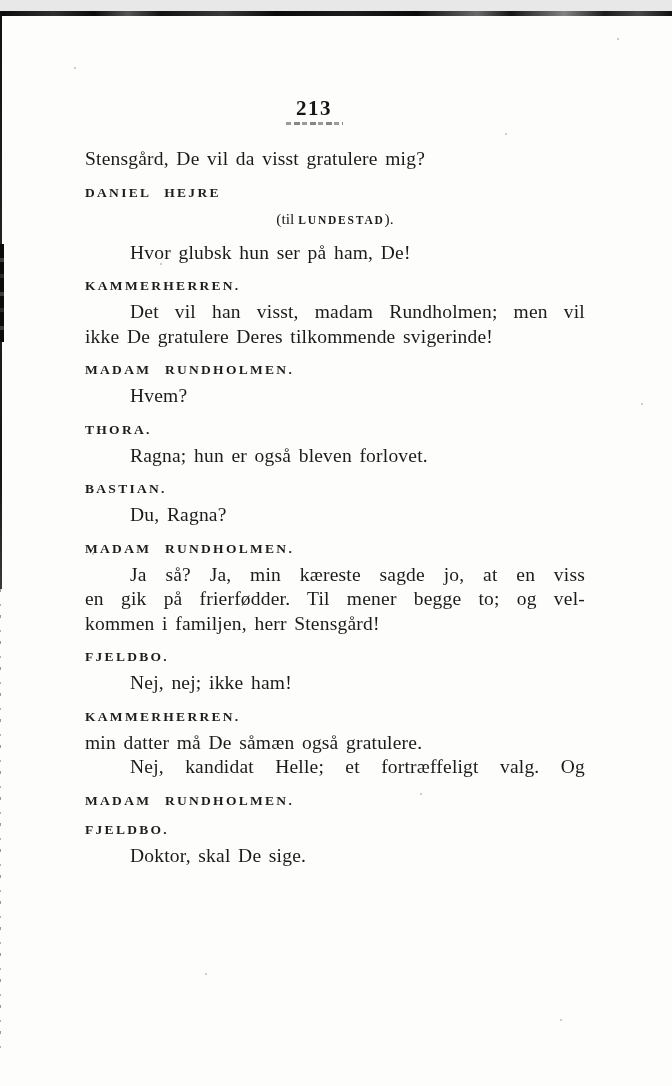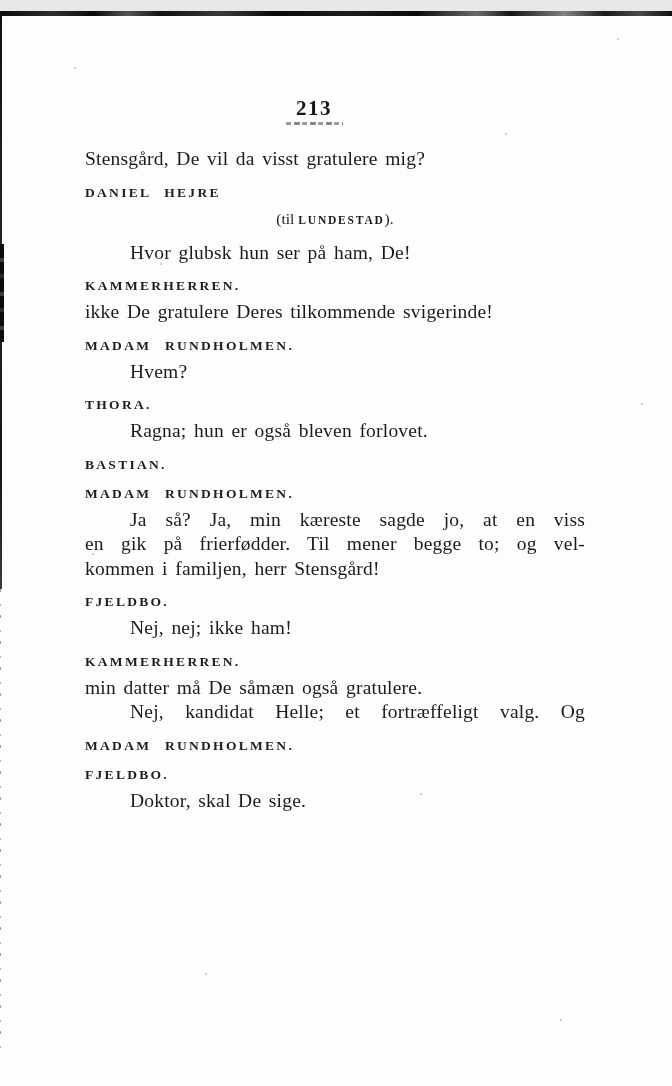--- a/index.html
+++ b/index.html
@@ -131,34 +131,38 @@
     </div>
 
     <div class="speaker">DANIEL HEJRE</div>
     <div class="direction"><span>(til </span><span class="sc">lundestad</span><span>).</span></div>
     <div class="speech">
       <div class="ln ind">Hvor glubsk hun ser på ham, De!</div>
     </div>
 
     <div class="speaker">KAMMERHERREN.</div>
     <div class="speech">
+      <div class="ln j ind">Det vil han visst, madam Rundholmen; men vil</div>
       <div class="ln">ikke De gratulere Deres tilkommende svigerinde!</div>
     </div>
 
     <div class="speaker">MADAM RUNDHOLMEN.</div>
     <div class="speech">
       <div class="ln ind">Hvem?</div>
     </div>
 
     <div class="speaker">THORA.</div>
     <div class="speech">
       <div class="ln ind">Ragna; hun er også bleven forlovet.</div>
     </div>
 
     <div class="speaker">BASTIAN.</div>
+    <div class="speech">
+      <div class="ln ind">Du, Ragna?</div>
+    </div>
 
     <div class="speaker">MADAM RUNDHOLMEN.</div>
     <div class="speech">
       <div class="ln j ind">Ja så?  Ja, min kæreste sagde jo, at en viss</div>
       <div class="ln j">en gik på frierfødder.  Til mener begge to; og vel-</div>
       <div class="ln">kommen i familjen, herr Stensgård!</div>
     </div>
 
     <div class="speaker">FJELDBO.</div>
     <div class="speech">

